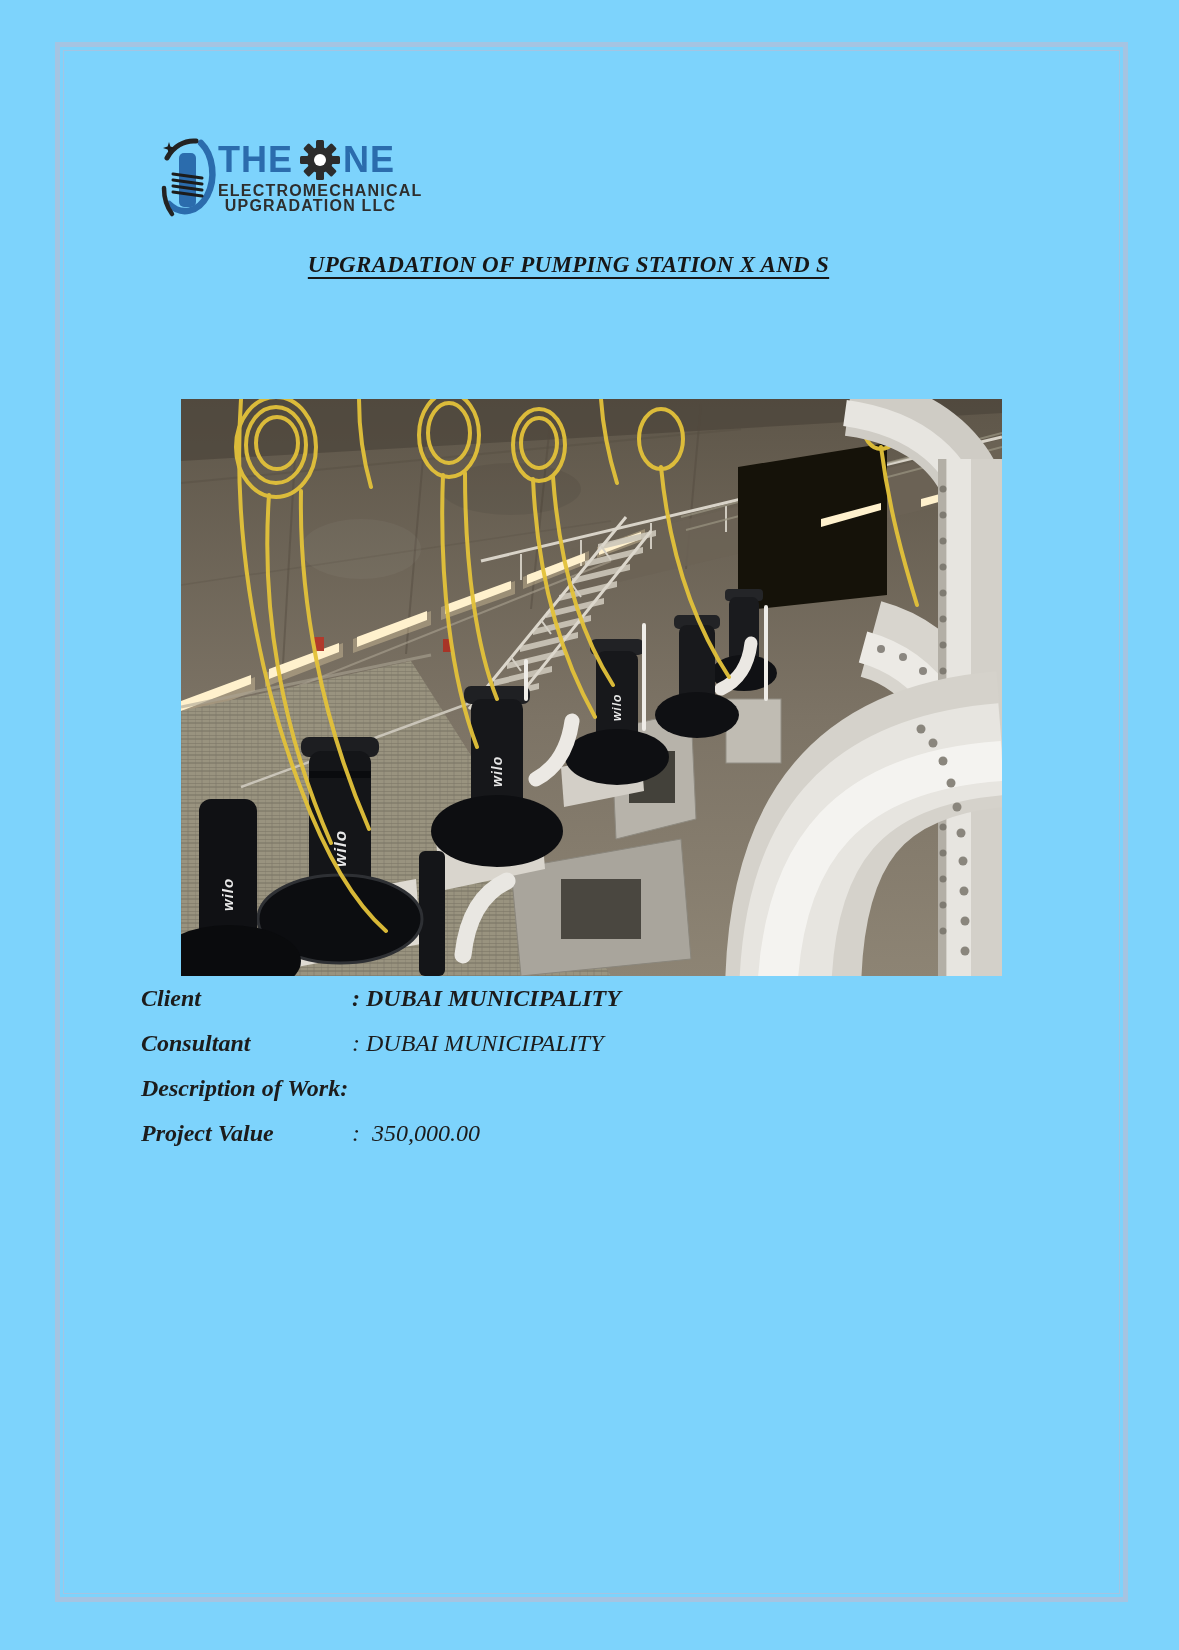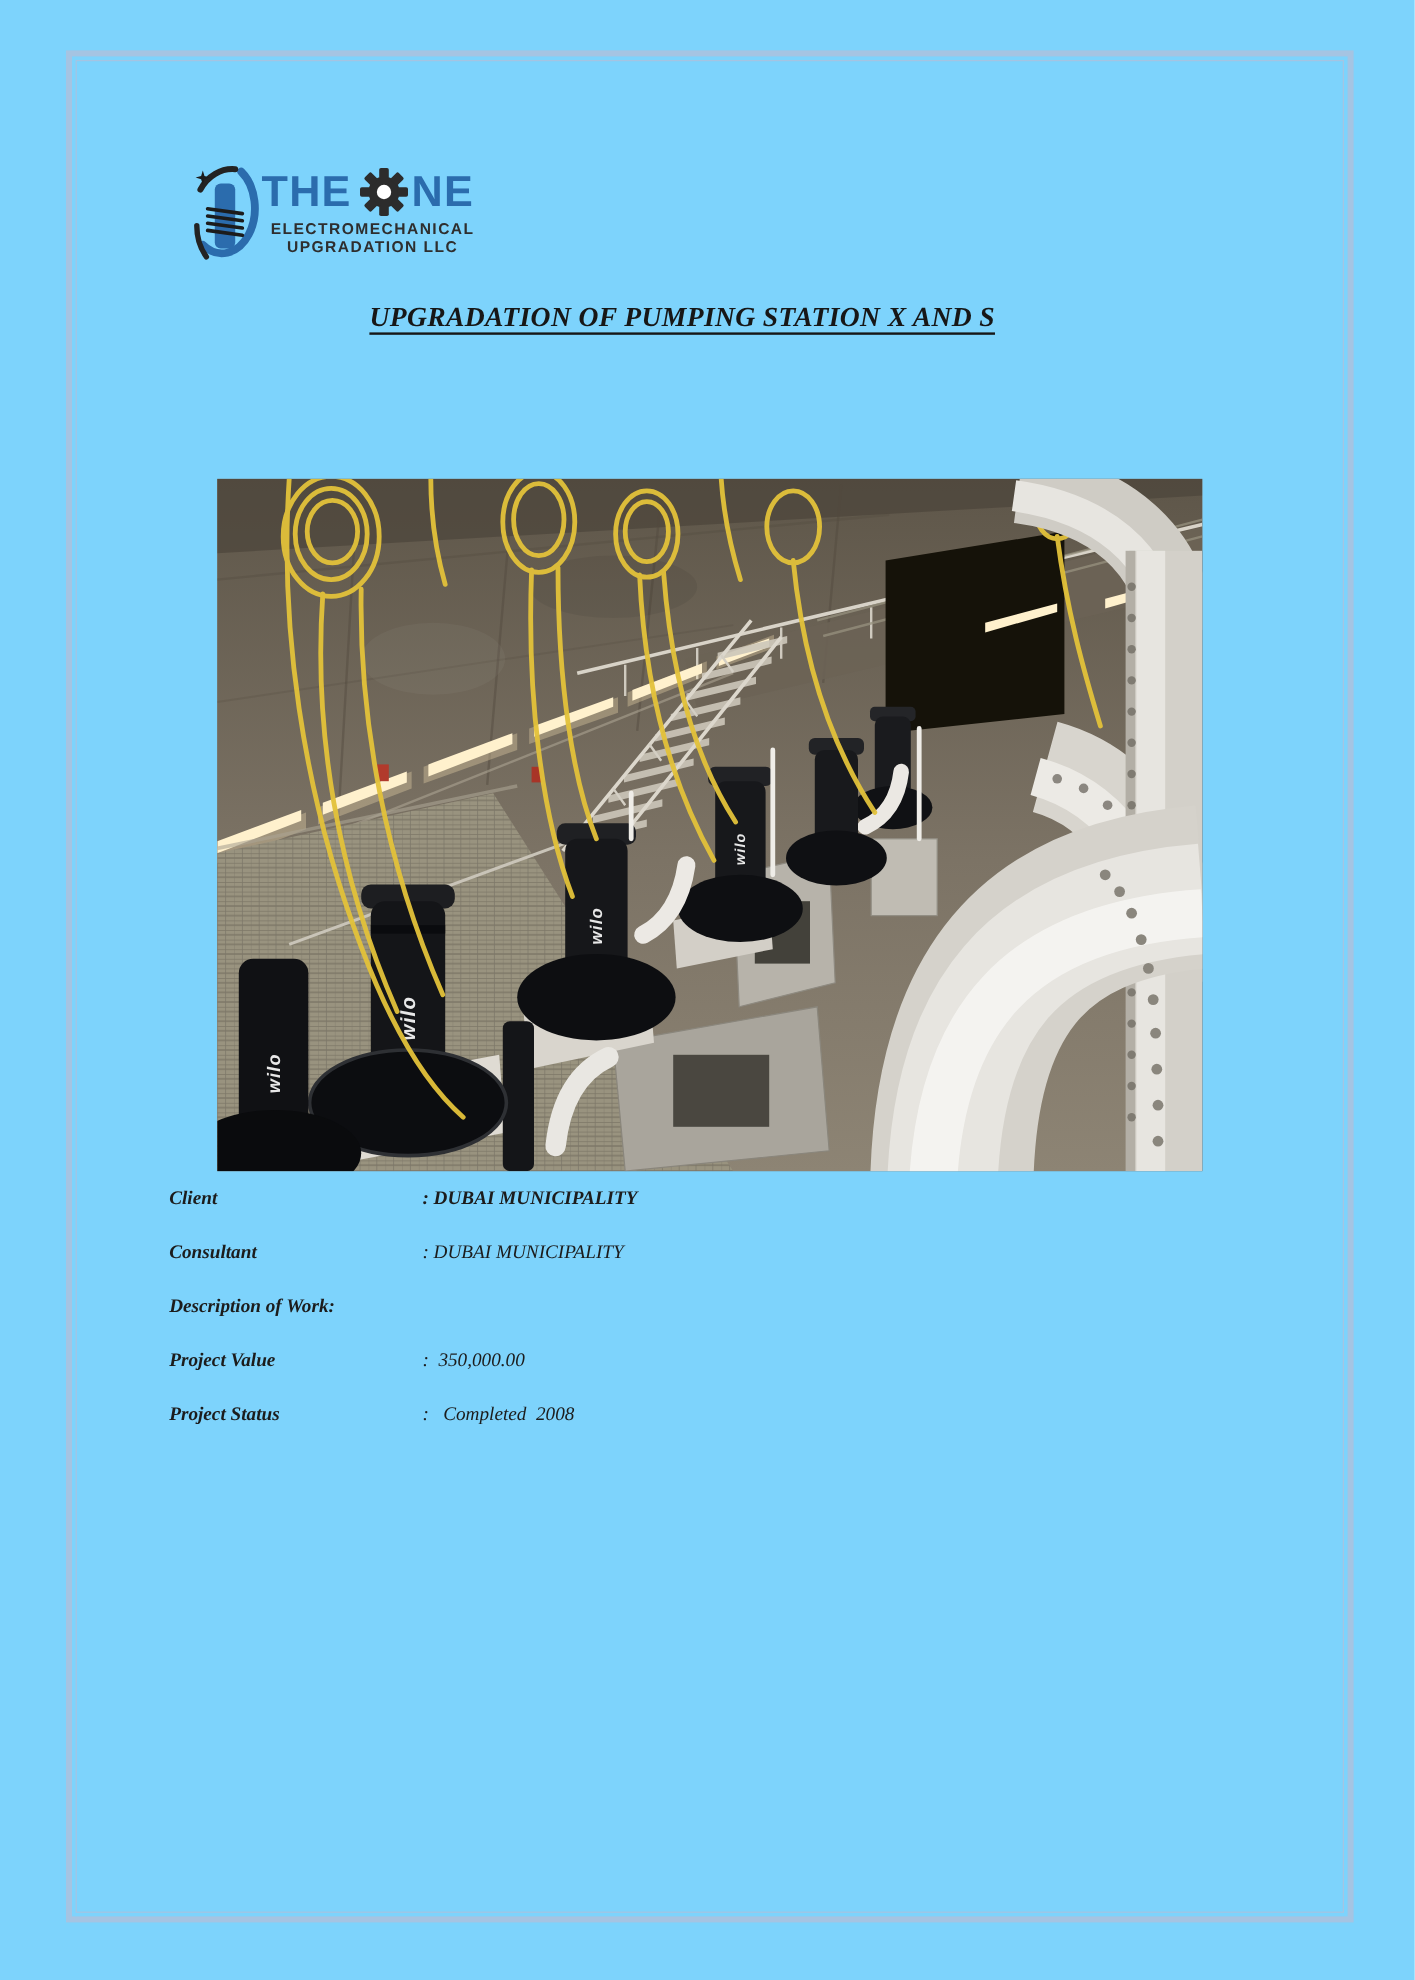--- a/index.html
+++ b/index.html
@@ -11,35 +11,35 @@
   .frame-inner{position:absolute;left:63px;top:50px;right:59px;bottom:56px;
                border:1px solid #a5c4e2;pointer-events:none;}
   
   .logo{position:absolute;left:160px;top:136px;width:260px;height:95px;}
   .logo-mark{position:absolute;left:0;top:0;}
   .logo-text{position:absolute;left:58px;top:4px;width:185px;}
   .wordmark{display:flex;align-items:center;font-family:"Liberation Sans",sans-serif;
             font-weight:800;font-size:36px;letter-spacing:1px;color:#2b6cad;line-height:40px;}
   .wordmark .gear{margin:0 3px 0 7px;display:block;}
   .logo-sub{margin-top:3px;text-align:center;font-family:"Liberation Sans",sans-serif;
-            font-weight:700;font-size:13px;letter-spacing:1.2px;color:#2e2e2e;line-height:15px;}
+            font-weight:700;font-size:16px;letter-spacing:1.2px;color:#2e2e2e;line-height:15px;}
   
   .title{position:absolute;left:0;top:252px;width:100%;box-sizing:border-box;padding-right:42px;
          text-align:center;font-style:italic;font-weight:700;font-size:23px;color:#171717;
          text-decoration:underline;text-decoration-thickness:1.5px;text-underline-offset:5px;
          letter-spacing:0.3px;}
   
   .photo{position:absolute;left:181px;top:399px;width:821px;height:577px;overflow:hidden;
          background:#7a7264;}
   .photo svg{display:block;width:821px;height:577px;}
   .wilo-text{fill:#e8e8e8;font-family:"Liberation Sans",sans-serif;font-style:italic;
              font-weight:700;letter-spacing:1px;}
   
   .details{position:absolute;left:141px;top:988px;width:910px;color:#1c1c1c;}
-  .drow{display:flex;margin-bottom:24px;font-size:16px;line-height:21px;}
+  .drow{display:flex;margin-bottom:24px;font-size:24px;line-height:21px;}
   .dlabel{flex:none;width:211px;font-weight:700;font-style:italic;white-space:nowrap;}
   .dvalue{font-style:italic;white-space:pre-wrap;}
   .dvalue.bold{font-weight:700;}
 </style>
 </head>
 <body>
 
 <div class="page">
 
   <div class="frame-outer"></div>
@@ -295,19 +295,15 @@
       <span class="dlabel">Consultant</span>
       <span class="dvalue">: DUBAI MUNICIPALITY</span>
     </div>
     <div class="drow">
       <span class="dlabel">Description of Work:</span>
     </div>
     <div class="drow">
       <span class="dlabel">Project Value</span>
       <span class="dvalue">:  350,000.00</span>
     </div>
-    <div class="drow">
-      <span class="dlabel">Project Status</span>
-      <span class="dvalue">:   Completed  2008</span>
-    </div>
   </div>
 
 </div>
 
 </body></html>

